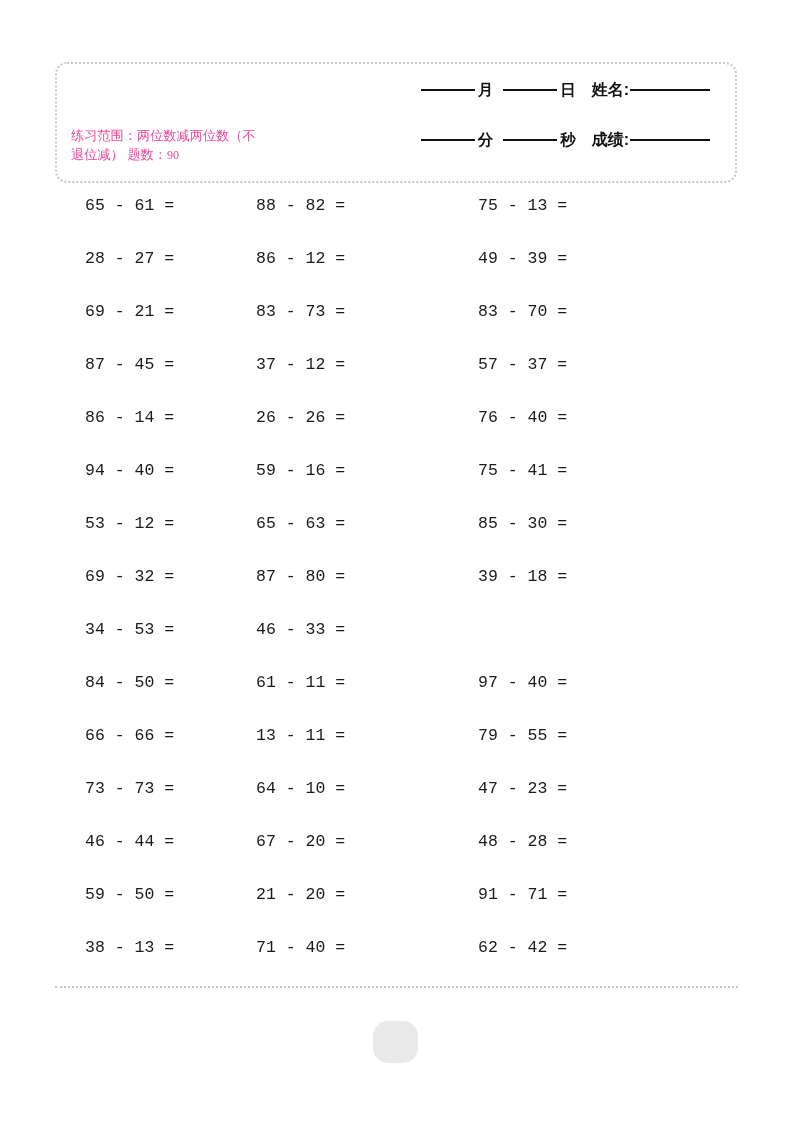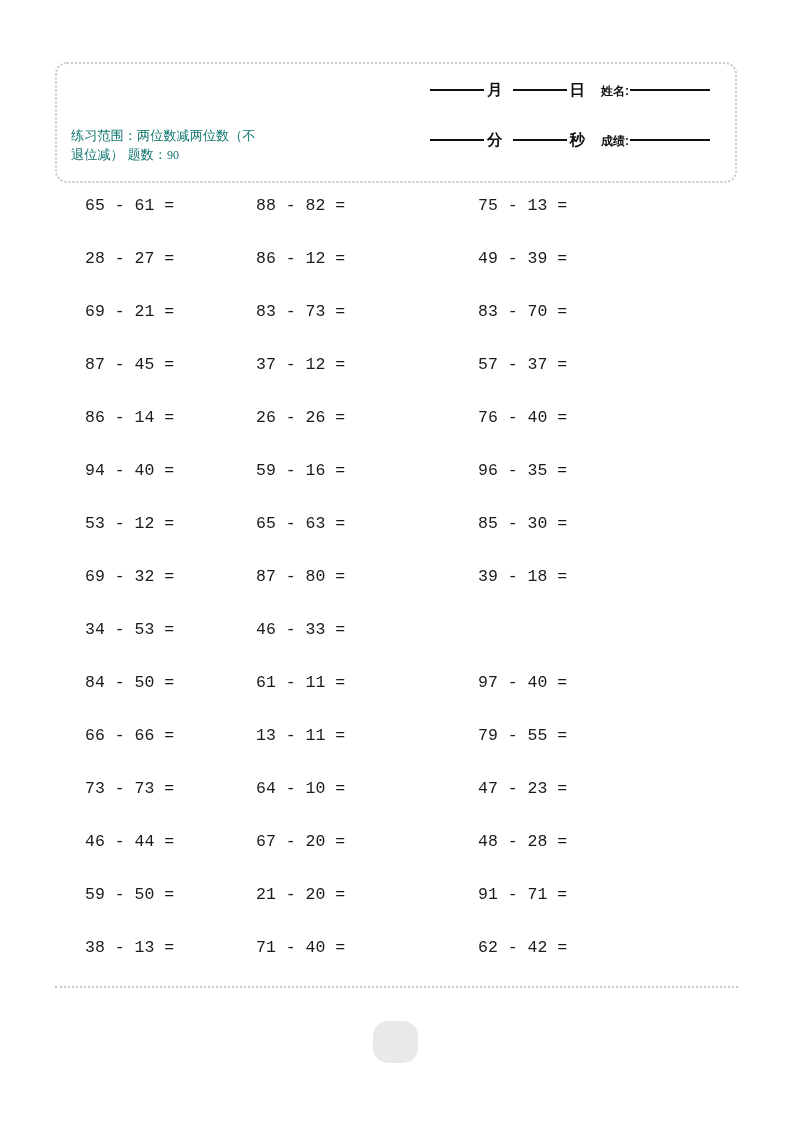--- a/index.html
+++ b/index.html
@@ -36,21 +36,21 @@
   }
 
   .range-title {
     position: absolute;
     left: 14px;
     top: 62px;
     width: 252px;
     font-family: "Liberation Sans", "DejaVu Sans", sans-serif;
     font-size: 13.2px;
     line-height: 19px;
-    color: #0f766e;
+    color: #ec4899;
     letter-spacing: 0px;
   }
   .range-title .count-num {
     font-family: "Liberation Serif", "DejaVu Serif", serif;
     font-size: 12px;
     margin-top: 39px;
   }
 
   .field-rows {
     position: absolute;
@@ -80,21 +80,21 @@
     width: 80px;
     margin-left: 1px;
   }
   .field-unit {
     font-size: 15.5px;
     font-weight: 700;
     color: #111111;
     margin-right: 10px;
   }
   .field-label {
-    font-size: 12px;
+    font-size: 16px;
     font-weight: 700;
     color: #111111;
     margin-left: 6px;
   }
 
   
   .problems {
     position: absolute;
     left: 0;
     top: 196px;
@@ -198,21 +198,21 @@
 
     <div class="prob-row">
       <div class="prob-cell c1">86 - 14 =</div>
       <div class="prob-cell c2">26 - 26 =</div>
       <div class="prob-cell c3">76 - 40 =</div>
     </div>
 
     <div class="prob-row">
       <div class="prob-cell c1">94 - 40 =</div>
       <div class="prob-cell c2">59 - 16 =</div>
-      <div class="prob-cell c3">96 - 35 =</div>
+      <div class="prob-cell c3">75 - 41 =</div>
     </div>
 
     <div class="prob-row">
       <div class="prob-cell c1">53 - 12 =</div>
       <div class="prob-cell c2">65 - 63 =</div>
       <div class="prob-cell c3">85 - 30 =</div>
     </div>
 
     <div class="prob-row">
       <div class="prob-cell c1">69 - 32 =</div>

